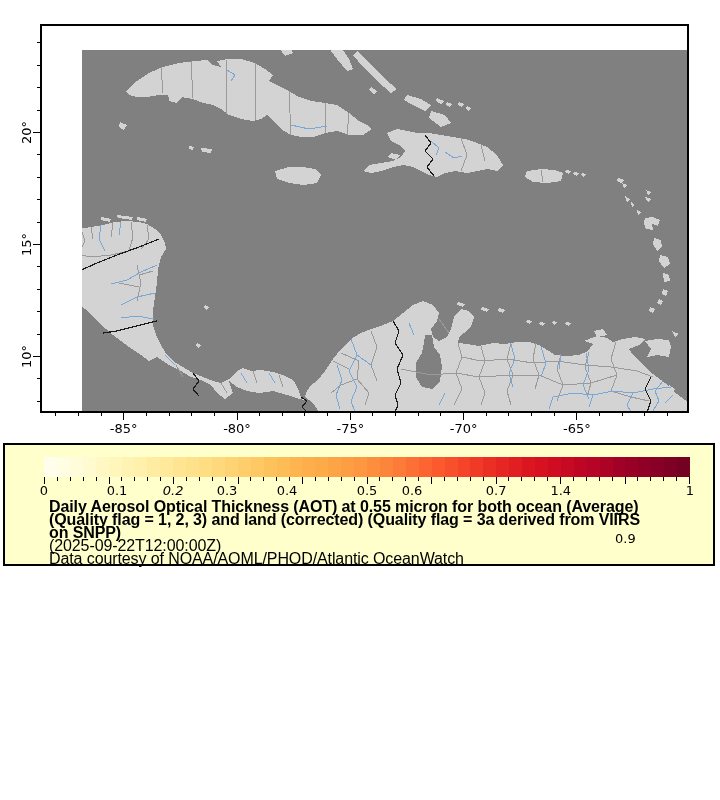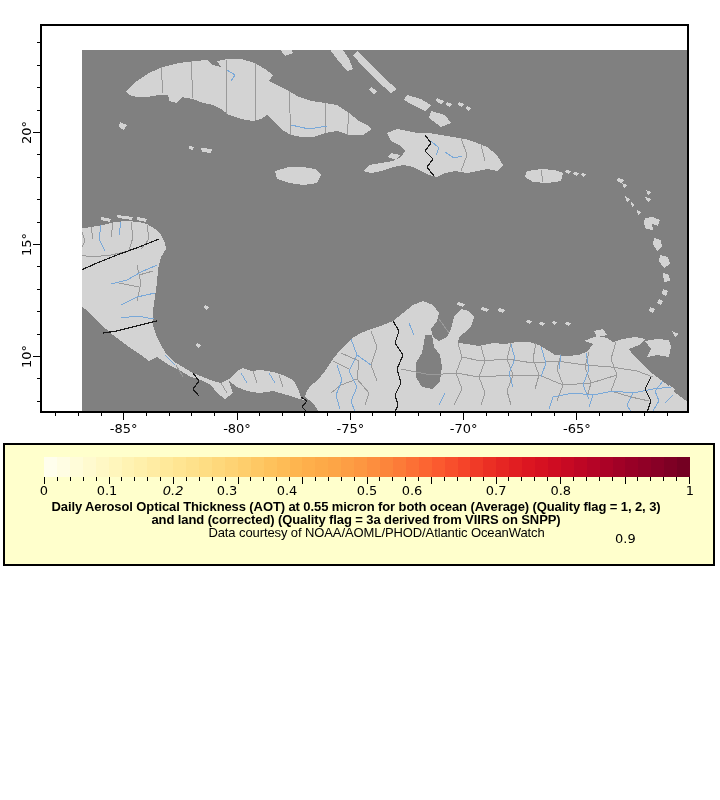--- a/index.html
+++ b/index.html
@@ -8,22 +8,22 @@
   .map-figure{position:absolute;left:0;top:0;width:720px;height:443px;}
   .legend-panel{position:absolute;left:3px;top:443px;width:712px;height:123px;
       border:2px solid #000;box-sizing:border-box;}
   .colorbar{position:absolute;left:39px;top:12px;width:646px;height:20px;display:flex;}
   .colorbar .seg{flex:1 1 auto;height:20px;}
   .cbar-ticks{position:absolute;left:39px;top:32px;width:646px;height:8px;}
   .cbar-labels{position:absolute;left:39px;top:38px;width:646px;height:16px;}
   .cbar-labels span{position:absolute;transform:translateX(-50%);font-size:13px;color:#000;
       font-family:"DejaVu Sans",sans-serif;}
   .legend-text{position:absolute;left:44px;top:55px;width:655px;color:#000;
-      font-family:"Liberation Sans","DejaVu Sans",sans-serif;font-size:13px;line-height:13px;
-      letter-spacing:-0.1px;text-align:center;}
+      font-family:"Liberation Sans","DejaVu Sans",sans-serif;font-size:16px;line-height:13px;
+      letter-spacing:-0.1px;}
   .legend-text p{margin:0;padding:0;}
   .legend-text .bold{font-weight:bold;max-width:614px;}
   svg text{font-family:"DejaVu Sans",sans-serif;}
 </style>
 </head>
 <body>
 
 <div class="page">
   <div class="map-figure">
     <svg id="map-svg" width="720" height="443" shape-rendering="crispEdges">
@@ -329,29 +329,30 @@
         <line x1="568.5" y1="0" x2="568.5" y2="4" stroke="#000" stroke-width="1"></line>
         <line x1="581.5" y1="0" x2="581.5" y2="7" stroke="#000" stroke-width="1"></line>
         <line x1="593.5" y1="0" x2="593.5" y2="4" stroke="#000" stroke-width="1"></line>
         <line x1="606.5" y1="0" x2="606.5" y2="4" stroke="#000" stroke-width="1"></line>
         <line x1="619.5" y1="0" x2="619.5" y2="4" stroke="#000" stroke-width="1"></line>
         <line x1="632.5" y1="0" x2="632.5" y2="4" stroke="#000" stroke-width="1"></line>
         <line x1="645.5" y1="0" x2="645.5" y2="7" stroke="#000" stroke-width="1"></line>
       </svg>
     <div class="cbar-labels" id="cbar-labels">
         <span style="left: 0px;">0</span>
-        <span style="left: 63px;">0.1</span>
+        <span style="left: 73px;">0.1</span>
         <span style="left: 129.2px; font-style: italic;">0.2</span>
         <span style="left: 183px;">0.3</span>
         <span style="left: 243px;">0.4</span>
         <span style="left: 323px;">0.5</span>
         <span style="left: 368px;">0.6</span>
         <span style="left: 452.2px;">0.7</span>
-        <span style="left: 516.8px;">0.8</span>
+        <span style="left: 516.8px;">1.4</span>
         <span style="left: 581.4px; margin-top: 48px;">0.9</span>
         <span style="left: 646px;">1</span>
       </div>
     <div class="legend-text">
       <p class="bold">Daily Aerosol Optical Thickness (AOT) at 0.55 micron for both ocean (Average) (Quality flag = 1, 2, 3) and land (corrected) (Quality flag = 3a derived from VIIRS on SNPP)</p>
+      <p>(2025-09-22T12:00:00Z)</p>
       <p>Data courtesy of NOAA/AOML/PHOD/Atlantic OceanWatch</p>
     </div>
   </div>
 </div>
 
 </body></html>

